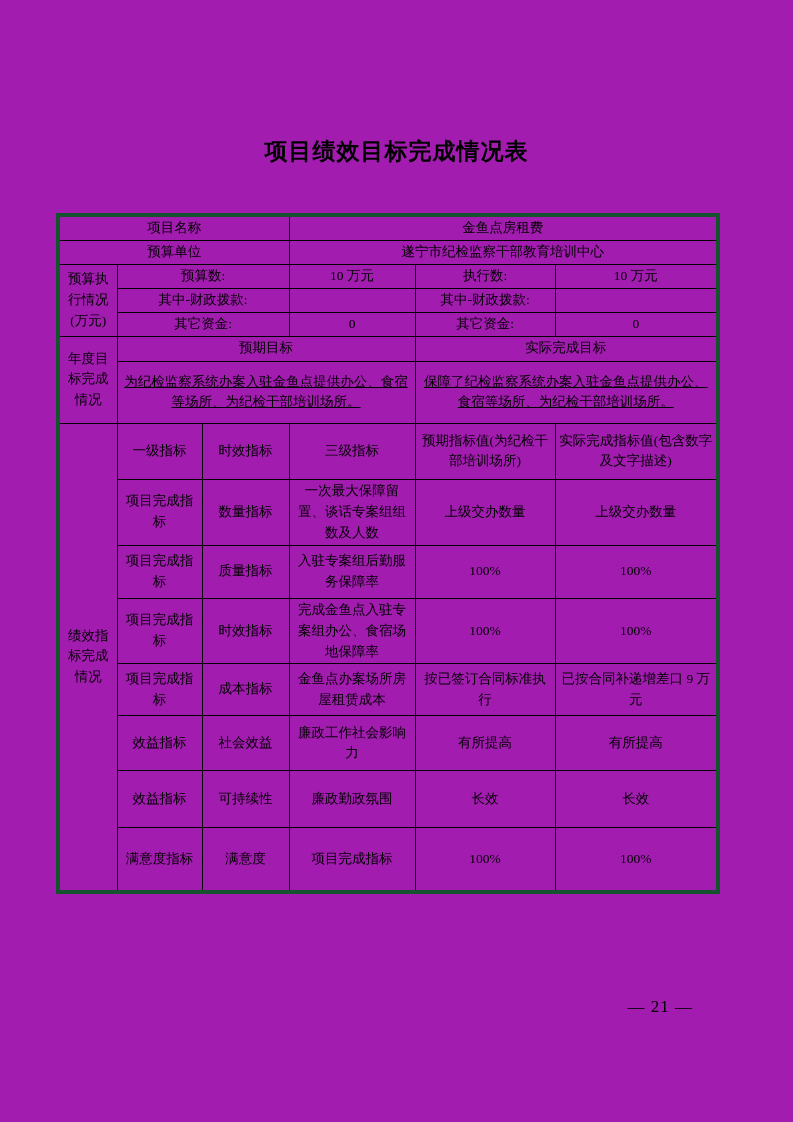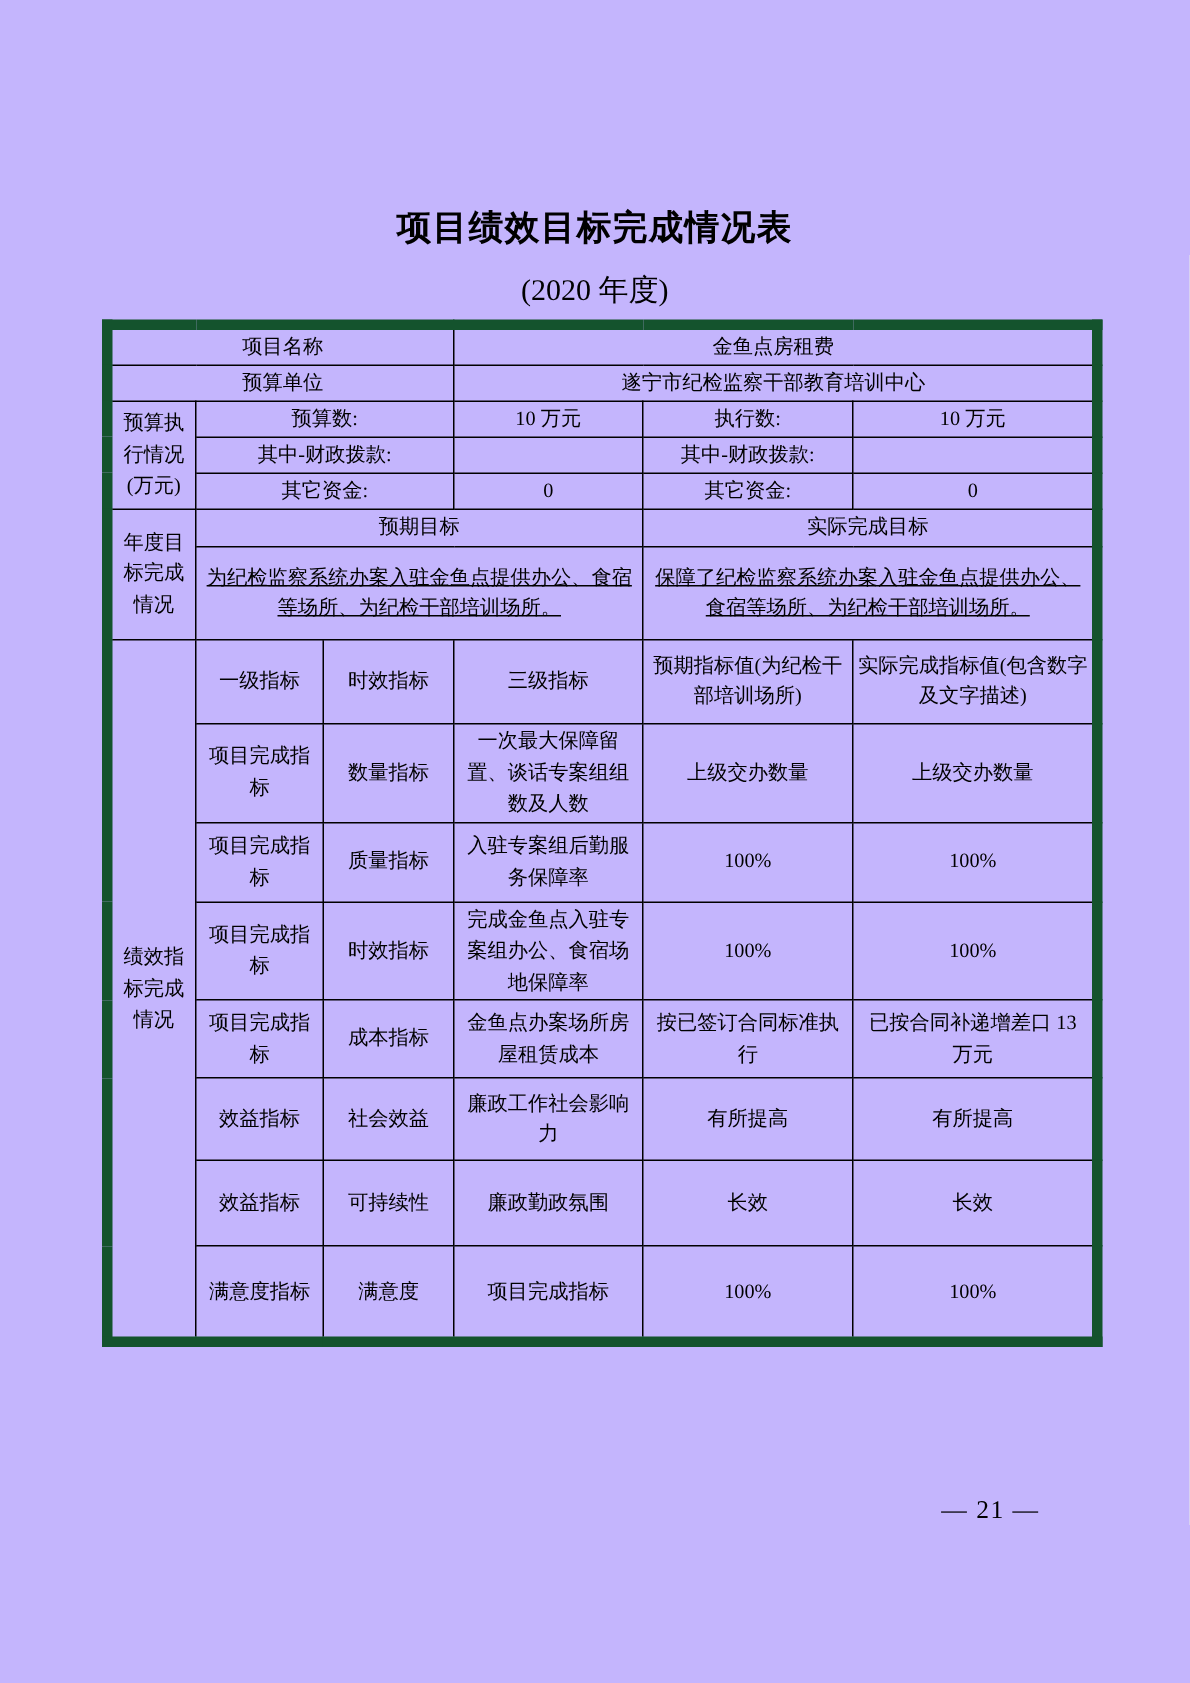--- a/index.html
+++ b/index.html
@@ -2,21 +2,21 @@
 <html><head>
 <meta charset="utf-8">
 <style>
   * { margin: 0; padding: 0; box-sizing: border-box; }
   html, body { background: #e8e8e8; }
   .page {
     position: relative;
     width: 793px;
     height: 1122px;
     margin: 0 auto;
-    background: #c4b5fd;
+    background: #a21caf;
     color: #000000;
     font-family: "Liberation Serif", "DejaVu Serif", serif;
     overflow: hidden;
   }
   .doc-title {
     position: absolute;
     top: 136px;
     left: 0;
     width: 100%;
     text-align: center;
@@ -29,25 +29,25 @@
     top: 180px;
     left: 0;
     width: 100%;
     text-align: center;
     font-size: 20px;
     font-weight: normal;
   }
   table.report {
     position: absolute;
     top: 213px;
-    left: 68px;
+    left: 56px;
     width: 660px;
     border-collapse: collapse;
     table-layout: fixed;
-    border: 7px solid #14532d;
+    border: 4px solid #14532d;
   }
   table.report td {
     border: 1px solid #000;
     text-align: center;
     vertical-align: middle;
     font-size: 13.5px;
     line-height: 1.55;
     padding: 1px 3px;
     overflow: hidden;
   }
@@ -68,21 +68,20 @@
     letter-spacing: 1px;
     text-align: right;
   }
 </style>
 </head>
 <body>
 
 <div class="page">
 
   <div class="doc-title">项目绩效目标完成情况表</div>
-  <div class="doc-subtitle">(2020 年度)</div>
 
   <table class="report">
     <colgroup>
       <col style="width:59px">
         <col style="width:85px">
         <col style="width:87px">
       <col style="width:126px">
         <col style="width:140px">
         <col style="width:163px">
     </colgroup>
@@ -155,21 +154,21 @@
         <td>时效指标</td>
         <td>完成金鱼点入驻专案组办公、食宿场地保障率</td>
         <td>100%</td>
         <td>100%</td>
       </tr>
       <tr style="height:52px">
         <td>项目完成指标</td>
         <td>成本指标</td>
         <td>金鱼点办案场所房屋租赁成本</td>
         <td>按已签订合同标准执行</td>
-        <td>已按合同补递增差口 13 万元</td>
+        <td>已按合同补递增差口 9 万元</td>
       </tr>
       <tr style="height:55px">
         <td>效益指标</td>
         <td>社会效益</td>
         <td>廉政工作社会影响力</td>
         <td>有所提高</td>
         <td>有所提高</td>
       </tr>
       <tr style="height:57px">
         <td>效益指标</td>

